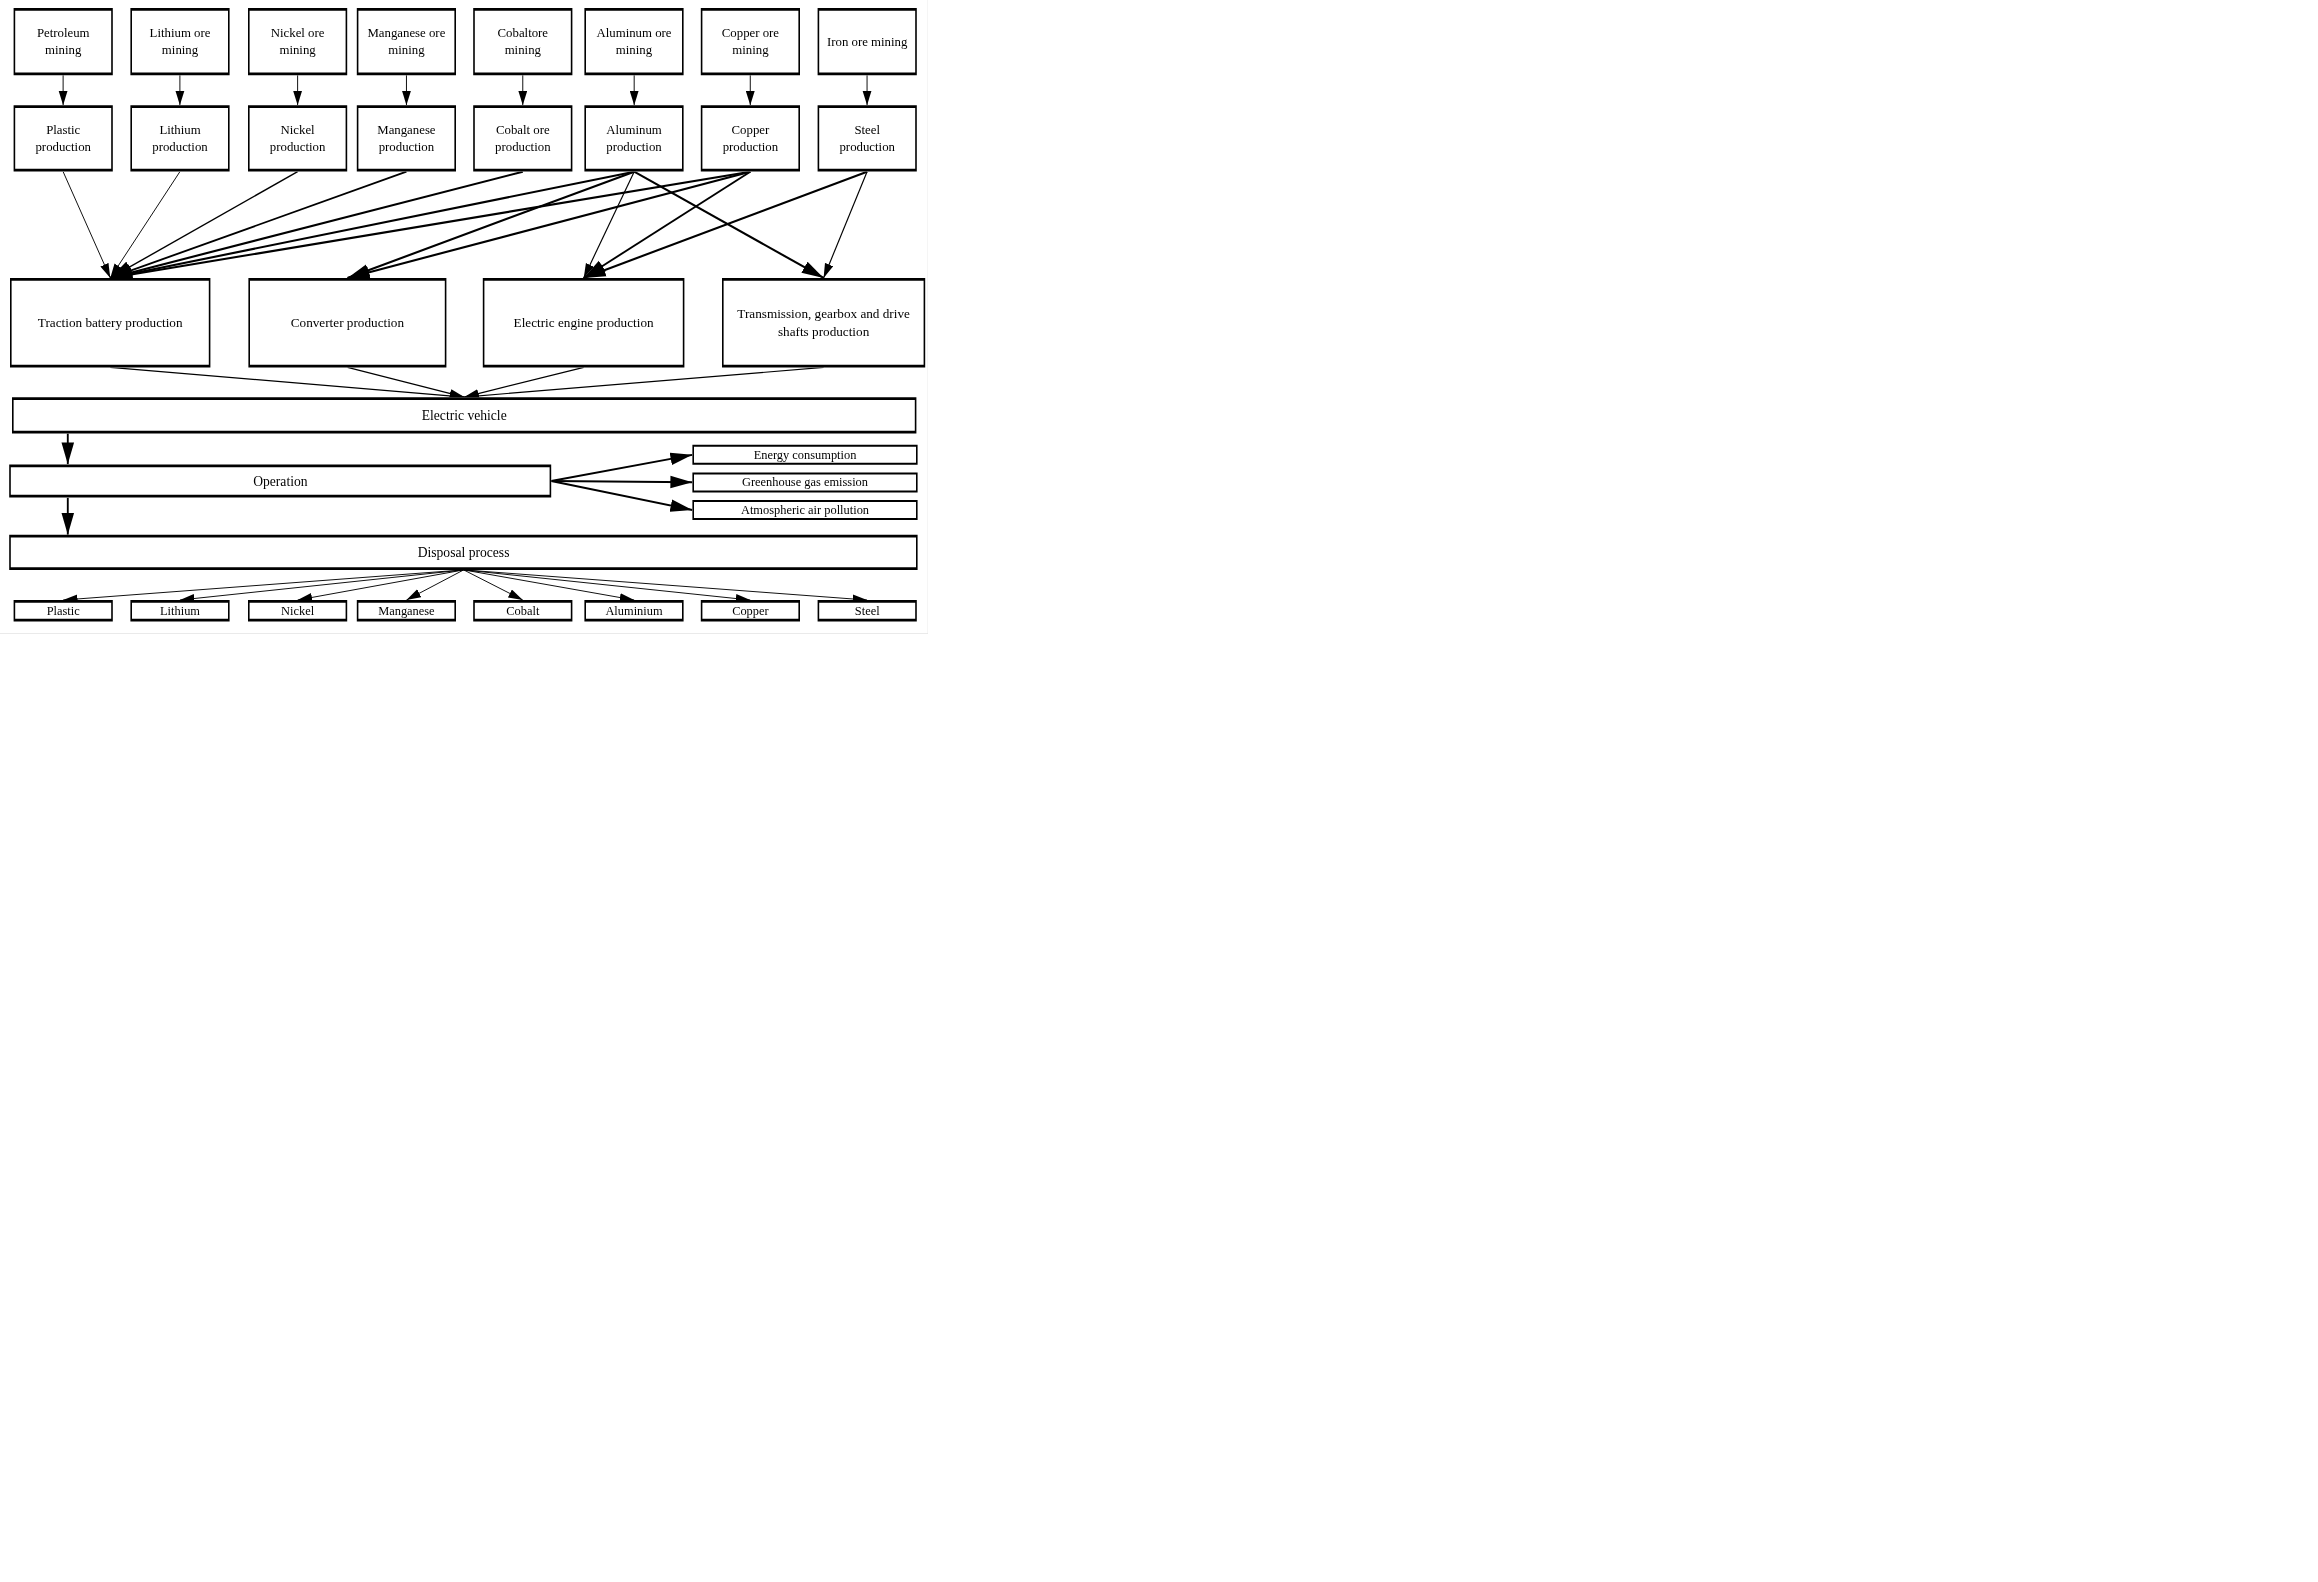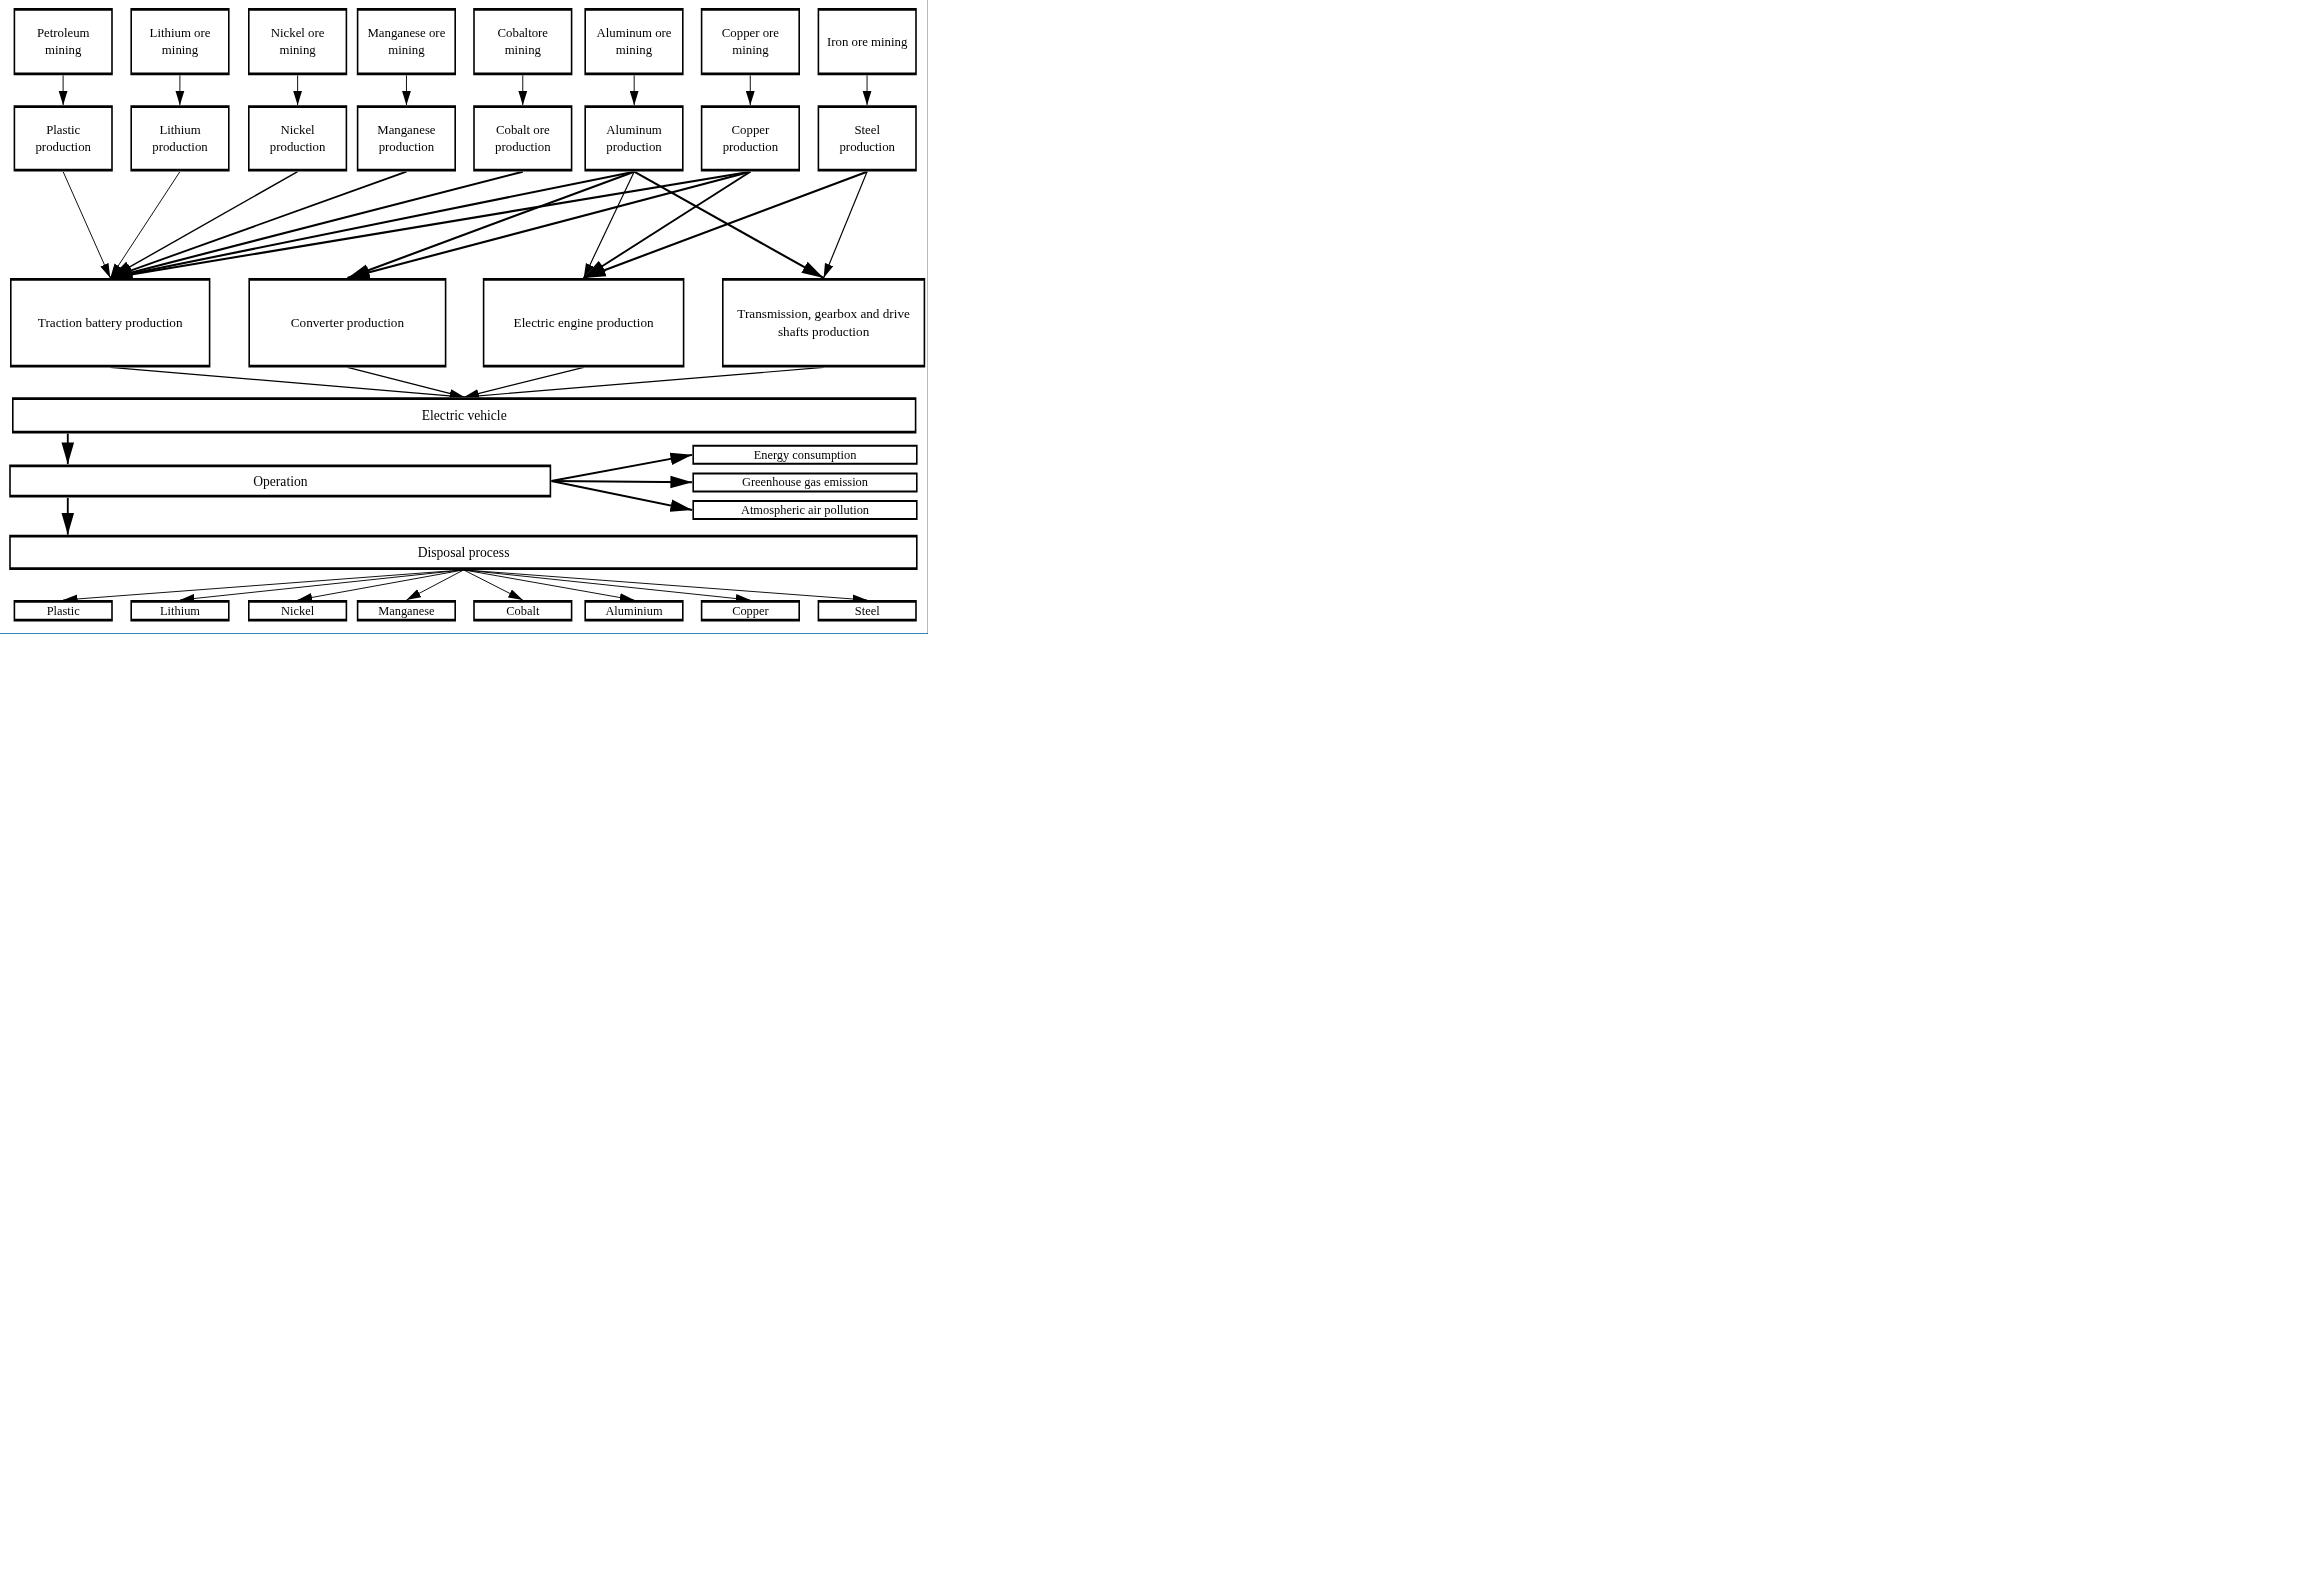--- a/index.html
+++ b/index.html
@@ -1,18 +1,18 @@
 <!DOCTYPE html>
 <html style="font-size:9.3px"><head>
 <meta charset="utf-8">
 <style>
   html,body { margin:0; padding:0; background:#ffffff; }
   #viewport {
     width: 928px; height: 634px;
-    overflow: hidden; background:#0369a1;
+    overflow: hidden; background:#e5e5e5;
     position: relative;
   }
   #canvas {
     position: relative;
     width: 2319px; height: 1583px;
     transform: scale(0.4);
     transform-origin: 0 0;
     background: #ffffff;
     font-family: "Liberation Serif", "DejaVu Serif", serif;
     color: #000000;

